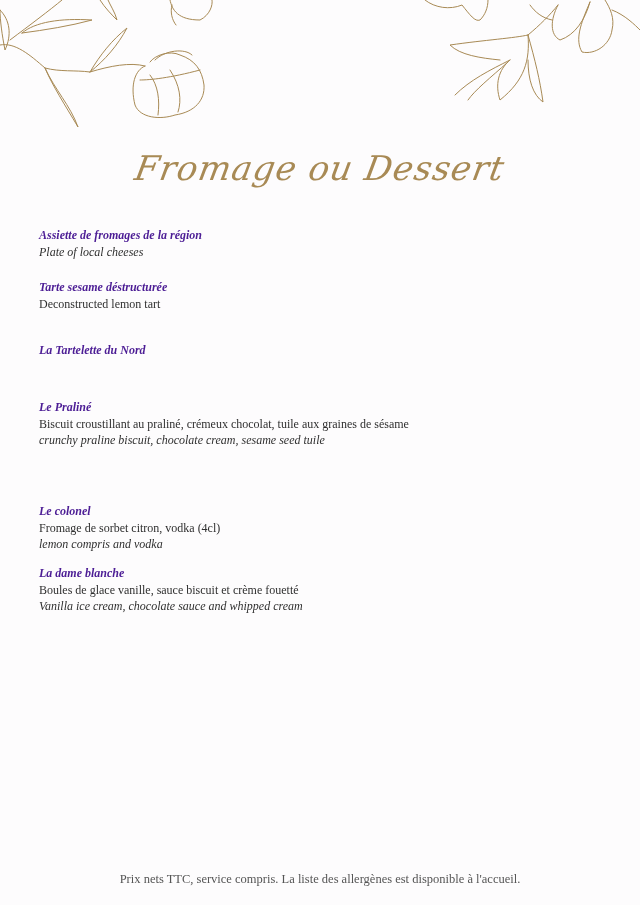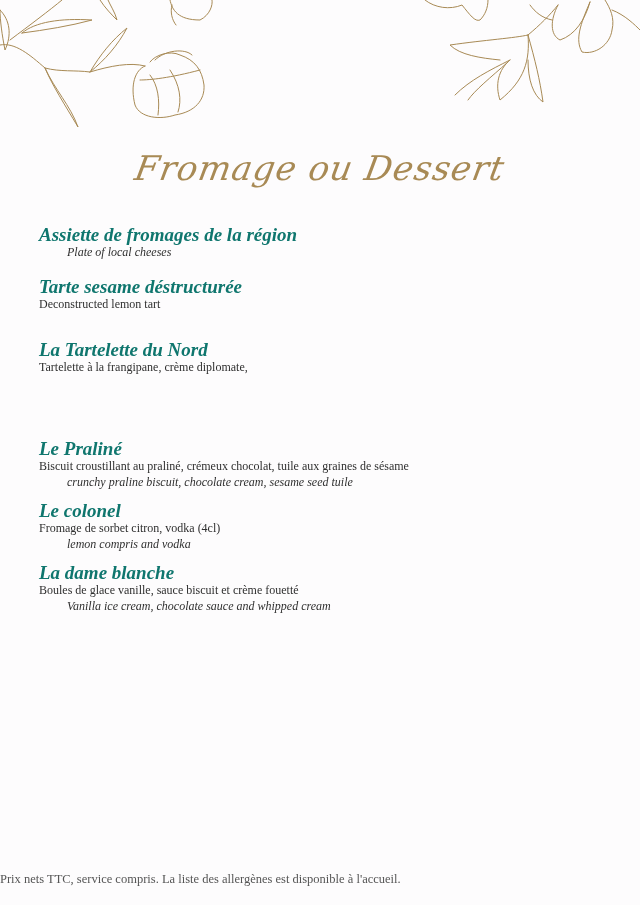--- a/index.html
+++ b/index.html
@@ -11,28 +11,28 @@
   .floral.left { left: 0; }
   .floral.right { right: 0; }
   .title {
     position: absolute; top: 148px; left: 0; width: 640px; text-align: center;
     font-family: "DejaVu Serif", serif; font-style: italic; font-size: 34px; color: #a88a55;
     letter-spacing: 1px; transform: skewX(-10deg);
   }
   .menu { position: absolute; left: 39px; top: 0; width: 580px; }
   .item { position: absolute; left: 0; width: 580px; }
   .item .name {
-    font-style: italic; font-weight: bold; font-size: 19px; color: #0f766e; line-height: 18px;
+    font-style: italic; font-weight: bold; font-size: 12px; color: #4c1d95; line-height: 18px;
   }
   .item .line {
     font-size: 12px; line-height: 16px; color: #2f2f2f;
   }
-  .item .line.it { font-style: italic; margin-left: 28px; }
+  .item .line.it { font-style: italic; }
   .footer {
-    position: absolute; top: 872px; left: 0; width: 640px; text-align: left;
+    position: absolute; top: 872px; left: 0; width: 640px; text-align: center;
     font-size: 12.5px; color: #555;
   }
 </style>
 </head>
 <body>
 
 <svg class="floral left" width="330" height="135" viewBox="0 0 330 135">
   <g fill="none" stroke="#a88a55" stroke-width="1" stroke-linecap="round">
     <path d="M0 45 C 15 42, 30 55, 45 68 C 60 72, 75 70, 90 72 C 110 66, 130 62, 145 66"></path>
     <path d="M10 40 C 30 25, 50 10, 62 0"></path>
@@ -73,23 +73,22 @@
   <div class="item" style="top:226px">
     <div class="name">Assiette de fromages de la région</div>
     <div class="line it">Plate of local cheeses</div>
   </div>
   <div class="item" style="top:278px">
     <div class="name">Tarte sesame déstructurée</div>
     <div class="line">Deconstructed lemon tart</div>
   </div>
   <div class="item" style="top:341px">
     <div class="name">La Tartelette du Nord</div>
-    <div class="line">Tartelette à la frangipane, crème diplomate,</div>
   </div>
-  <div class="item" style="top:440px">
+  <div class="item" style="top:398px">
     <div class="name">Le Praliné</div>
     <div class="line">Biscuit croustillant au praliné, crémeux chocolat, tuile aux graines de sésame</div>
     <div class="line it">crunchy praline biscuit, chocolate cream, sesame seed tuile</div>
   </div>
   <div class="item" style="top:502px">
     <div class="name">Le colonel</div>
     <div class="line">Fromage de sorbet citron, vodka (4cl)</div>
     <div class="line it">lemon compris and vodka</div>
   </div>
   <div class="item" style="top:564px">

